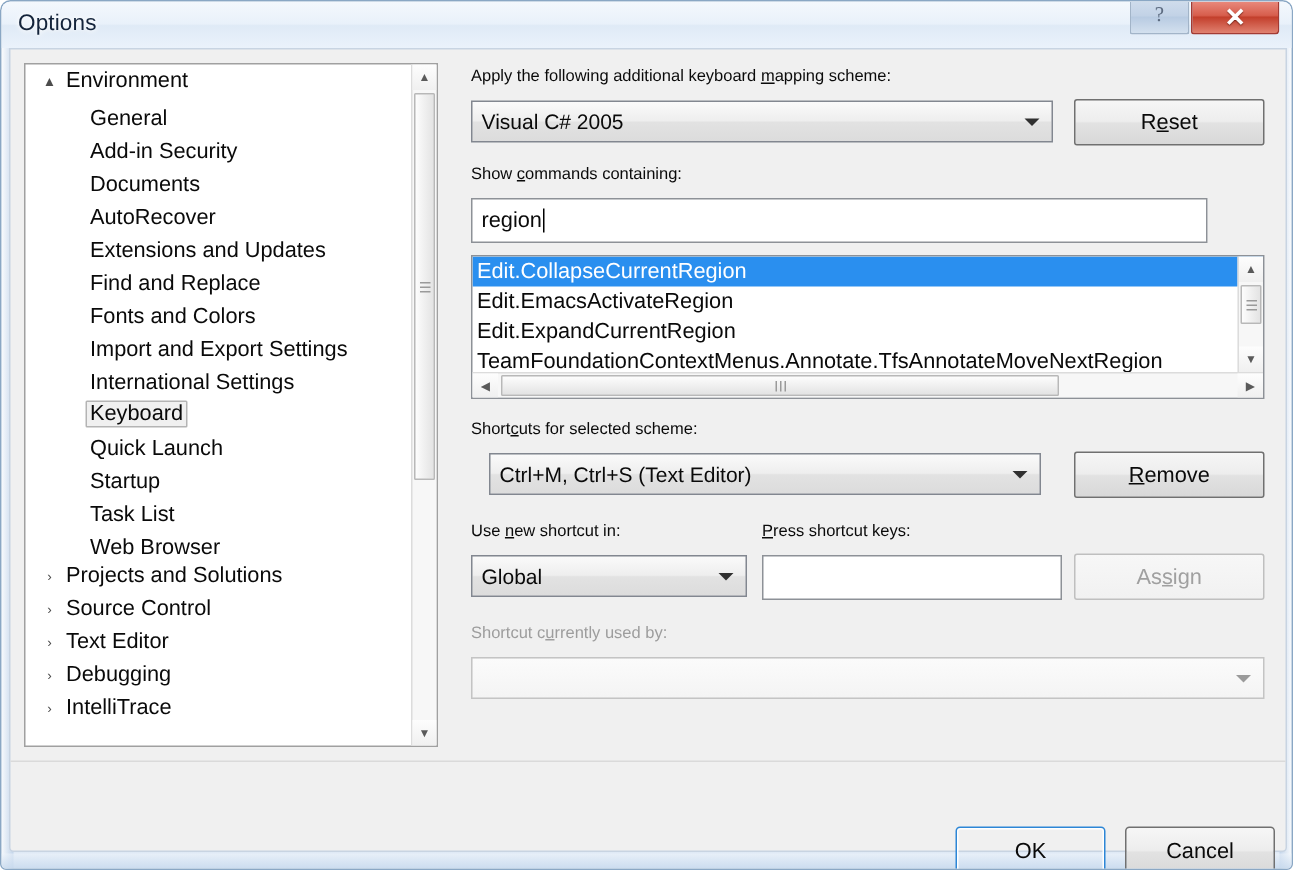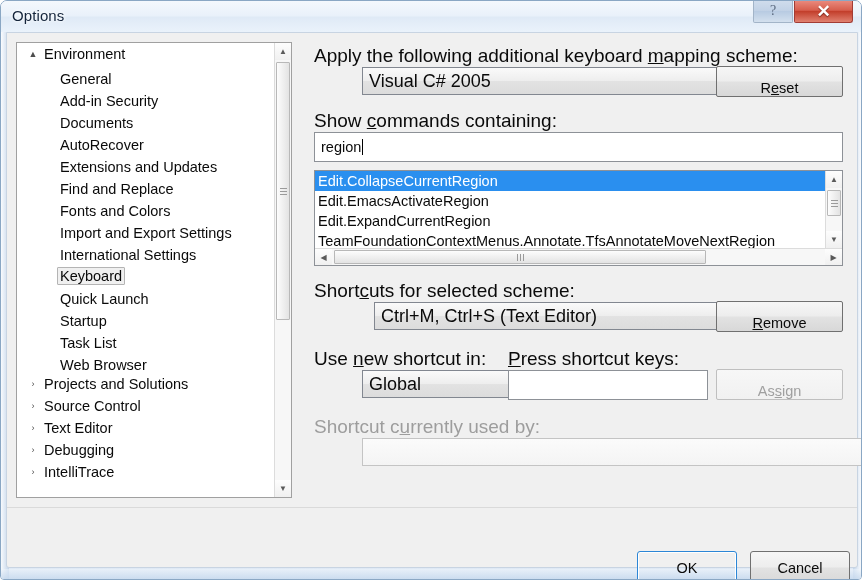--- a/index.html
+++ b/index.html
@@ -137,37 +137,36 @@
     display: flex; align-items: center; justify-content: center;
   }
   .grip-v { width: 7px; }
   .grip-v i {
     display: block; height: 1px; background: #9a9a9a; margin: 2px 0;
   }
 
   
   #panel { position: absolute; left: 307px; top: 9px; width: 536px; }
   .field-label {
-    font-size: 19px; color: #0a0a0a;
+    font-size: 11px; color: #0a0a0a;
     white-space: nowrap;
   }
   .field-label.disabled { color: #9d9d9d; }
   .acc { text-decoration: underline; }
 
   .combo {
     position: relative;
     box-sizing: border-box;
     height: 28px;
     border: 1px solid #828790;
     background: linear-gradient(to bottom, #fafafa 0%, #eeeeee 48%, #e2e2e2 52%, #dcdcdc 100%);
     display: flex; align-items: center;
-    font-size: 18px; color: #0a0a0a;
+    font-size: 14px; color: #0a0a0a;
     padding-left: 6px;
     white-space: nowrap;
-    margin-left: 48px;
   }
   .combo.disabled {
     border-color: #c4c4c4;
     background: linear-gradient(to bottom, #fbfbfb, #f4f4f4);
     color: #a6a6a6;
   }
   .combo .arrowbox {
     position: absolute; right: 1px; top: 1px; bottom: 1px; width: 24px;
     display: flex; align-items: center; justify-content: center;
   }
@@ -178,21 +177,21 @@
     border-top: 5px solid #303030;
   }
   .combo.disabled .arrowbox .tri { border-top-color: #9a9a9a; }
 
   .btn {
     box-sizing: border-box;
     height: 31px;
     border: 1px solid #707070;
     border-radius: 2px;
     background: linear-gradient(to bottom, #f6f6f6 0%, #ededed 48%, #e2e2e2 52%, #d8d8d8 100%);
-    display: flex; align-items: flex-end; justify-content: center;
+    display: flex; align-items: center; justify-content: center;
     font-size: 14.5px; color: #0a0a0a;
     white-space: nowrap;
   }
   .btn.disabled { border-color: #bfbfbf; color: #a0a0a0;
     background: linear-gradient(to bottom, #f7f7f7, #f1f1f1); }
 
   .textbox {
     box-sizing: border-box;
     height: 30px;
     border: 1px solid #8d9197;
@@ -397,21 +396,21 @@
       </div>
 
       <div class="btn" style="position:absolute; left:402px; top:24px; width:127px;">
         <span><span>R</span><span class="acc">e</span><span>set</span></span>
       </div>
 
       <div class="field-label" style="position:absolute; left:0; top:68px;">
         <span>Show </span><span class="acc">c</span><span>ommands containing:</span>
       </div>
 
-      <div class="textbox" style="position:absolute; left:0; top:90px; width:529px;">
+      <div class="textbox" style="position:absolute; left:0; top:90px; width:491px;">
         <span>region</span>
           <span class="caret"></span>
       </div>
 
       <div id="listbox" style="position:absolute; left:0; top:128px;">
         <div id="command-rows">
             <div class="list-row selected">
               <span>Edit.CollapseCurrentRegion</span>
             </div>
             <div class="list-row">

